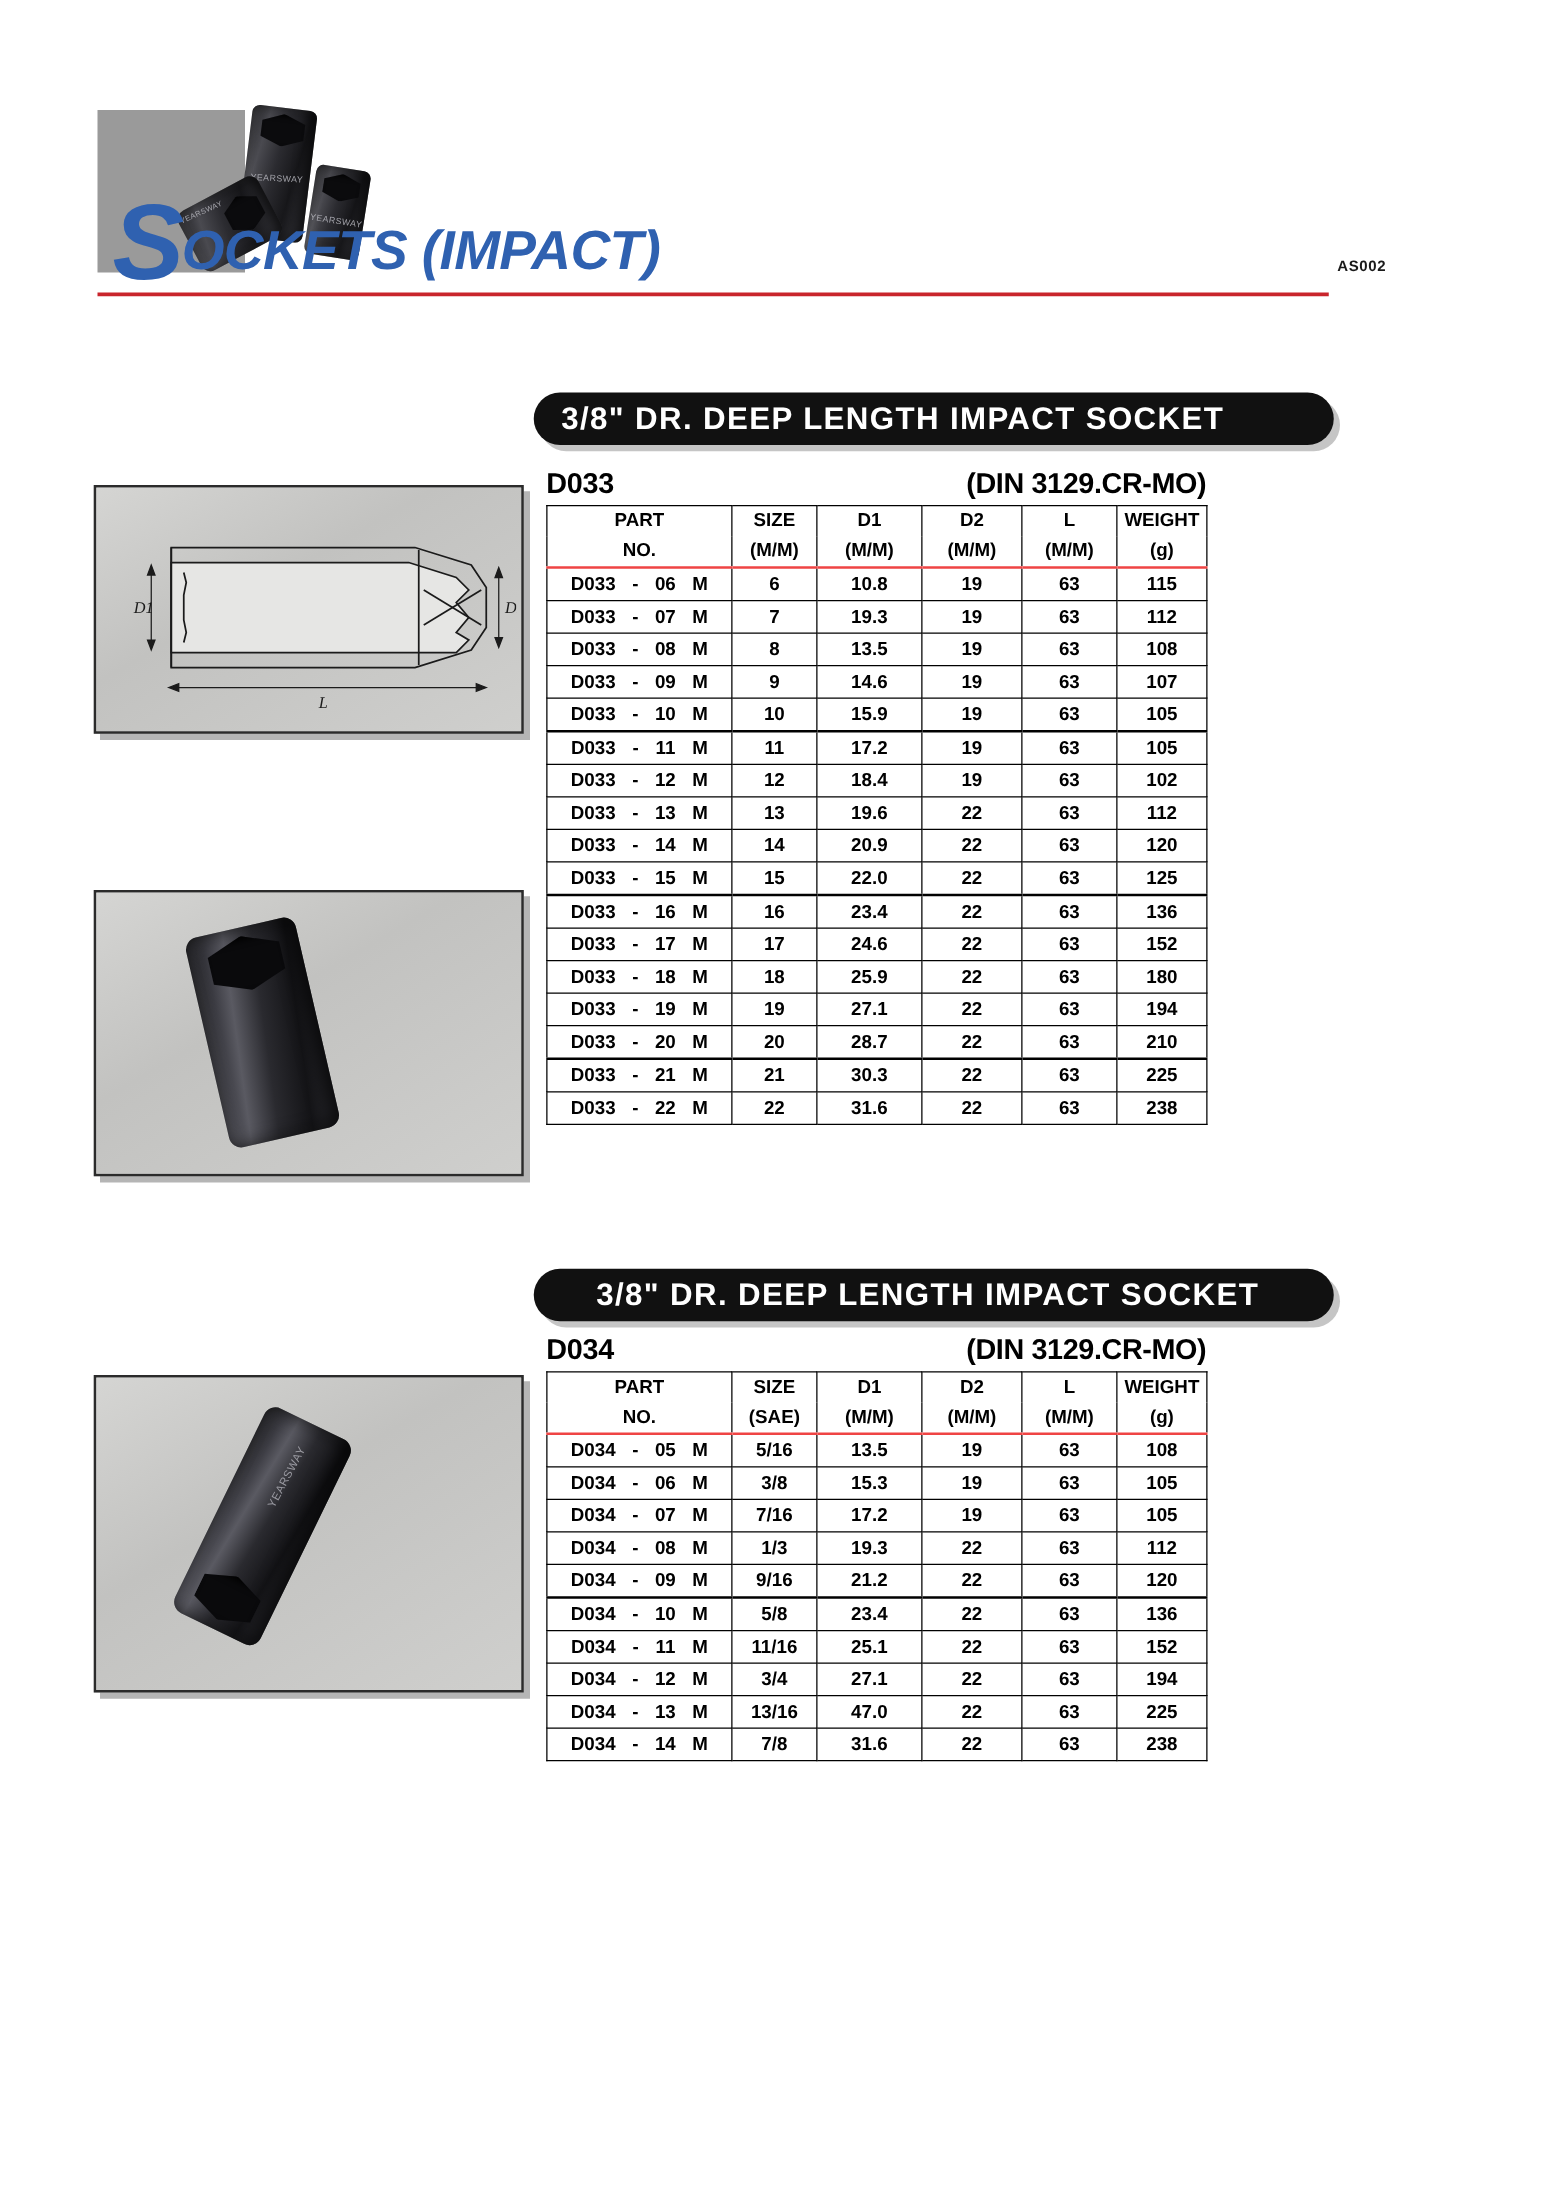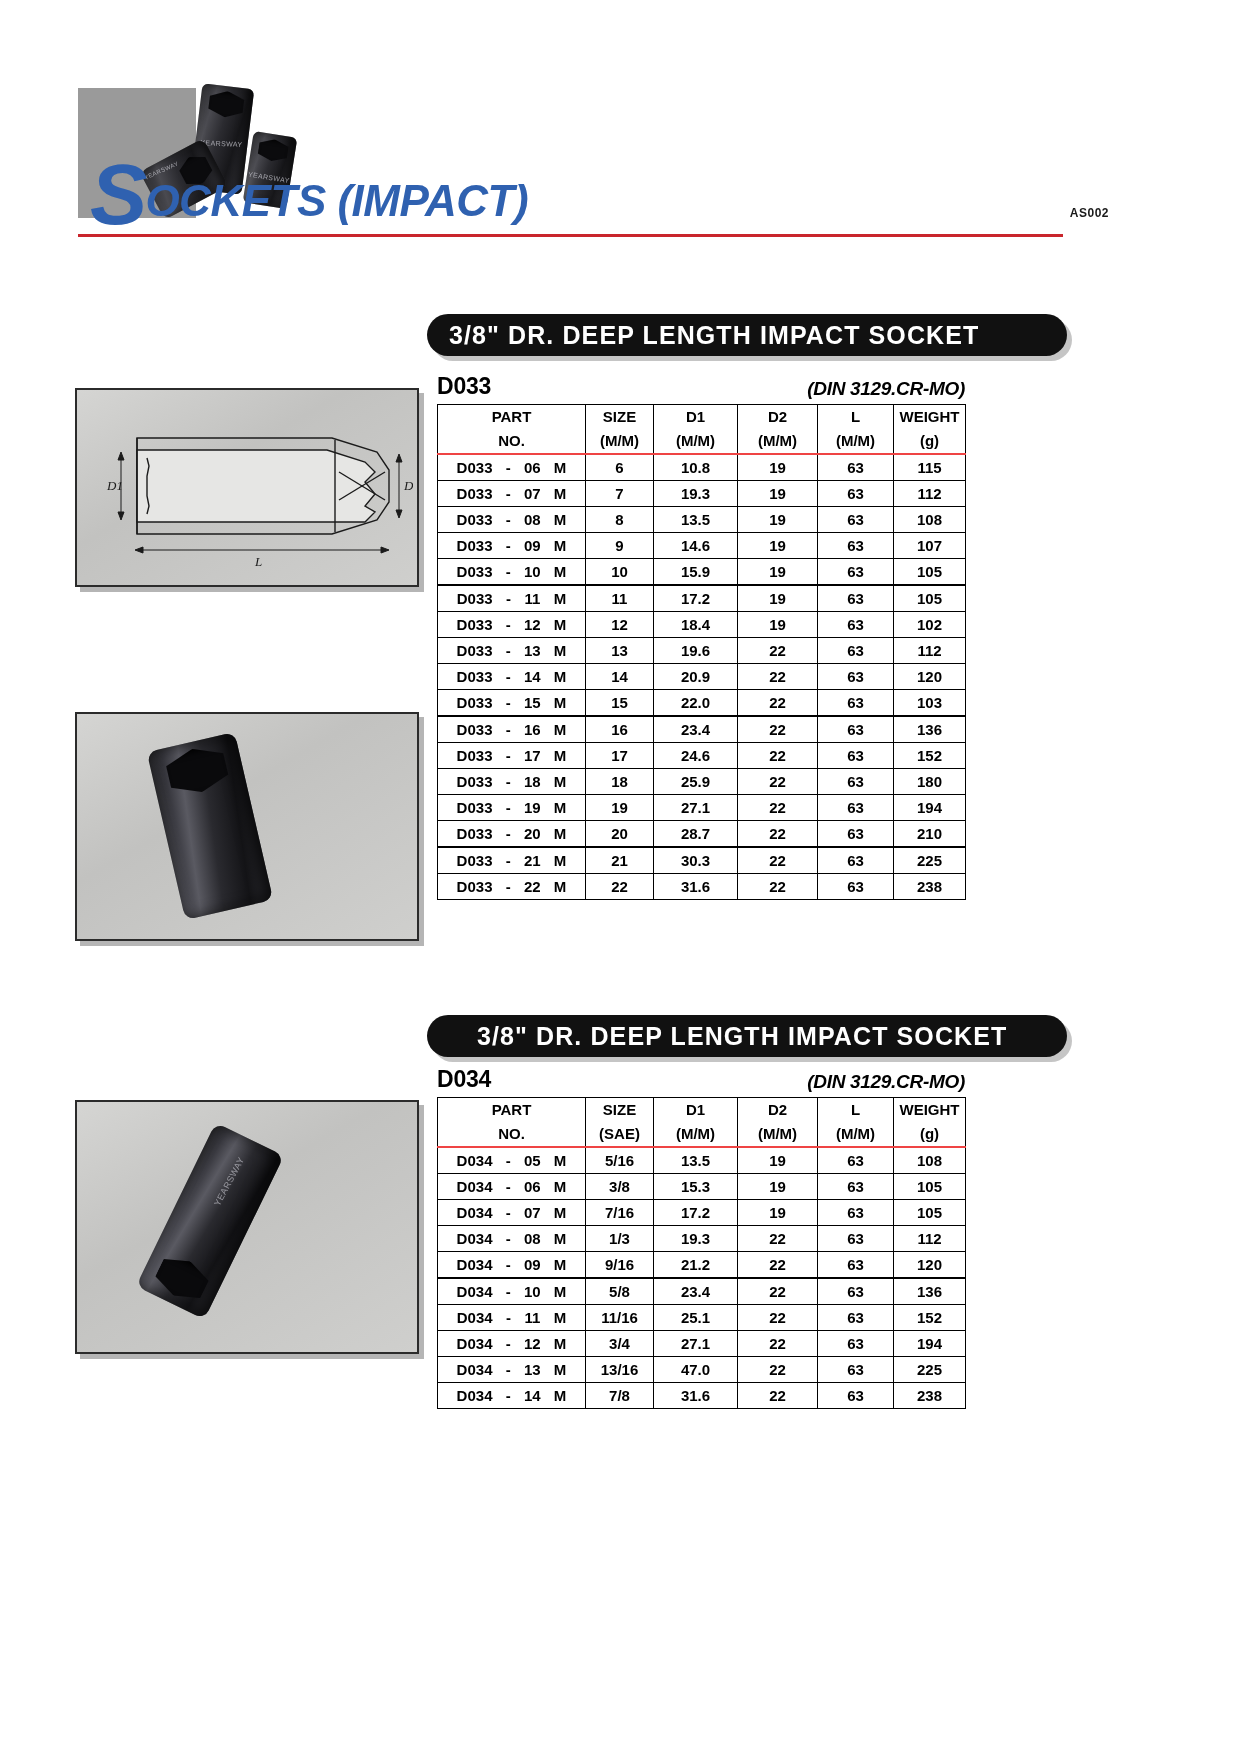--- a/index.html
+++ b/index.html
@@ -204,24 +204,23 @@
     display: flex;
     align-items: flex-end;
     justify-content: space-between;
   }
   .model-code {
     font-size: 23px;
     font-weight: bold;
     letter-spacing: -0.2px;
   }
   .din-spec {
-    font-size: 19px;
+    font-size: 23px;
     font-weight: bold;
     letter-spacing: -0.3px;
-    font-style: italic;
   }
 
   table.spec-table {
     border-collapse: collapse;
     width: 528px;
     margin-top: 4px;
     table-layout: fixed;
     background: #fff;
   }
   table.spec-table th,
@@ -518,21 +517,21 @@
               <span>D033</span>
               <span>-</span>
               <span>15</span>
               <span>M</span>
             </div>
           </td>
           <td>15</td>
           <td>22.0</td>
           <td>22</td>
           <td>63</td>
-          <td>103</td>
+          <td>125</td>
         </tr>
         <tr>
           <td class="part-no">
             <div class="part-cell">
               <span>D033</span>
               <span>-</span>
               <span>16</span>
               <span>M</span>
             </div>
           </td>

